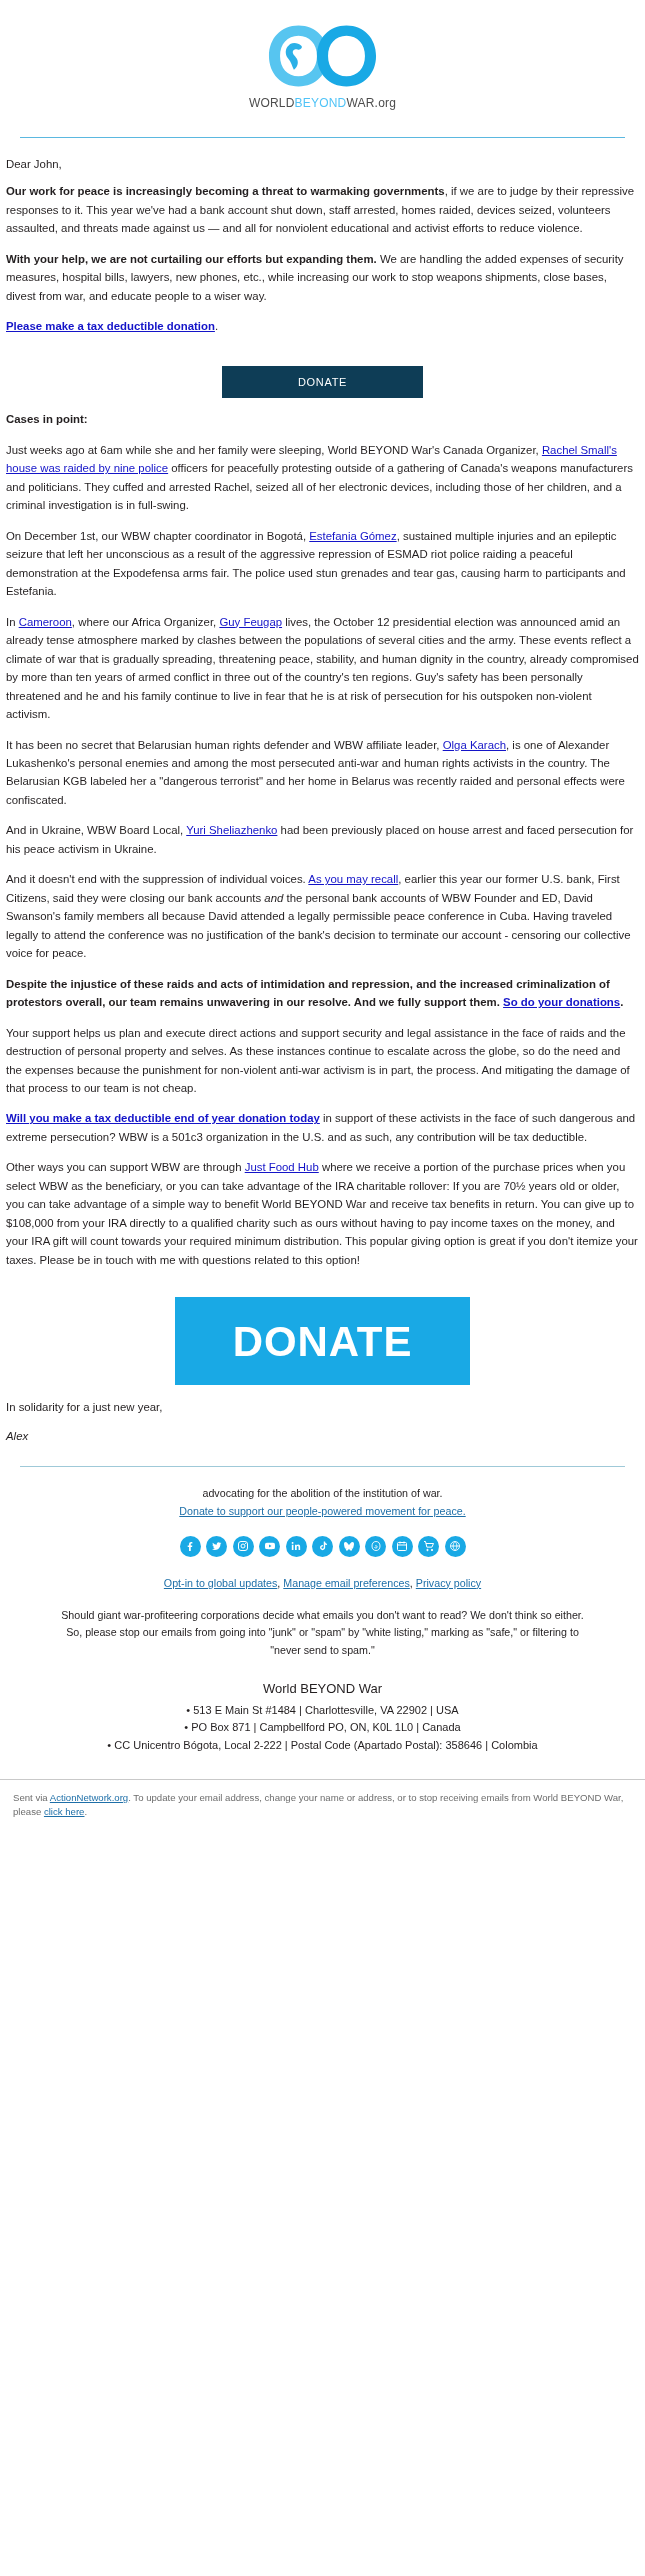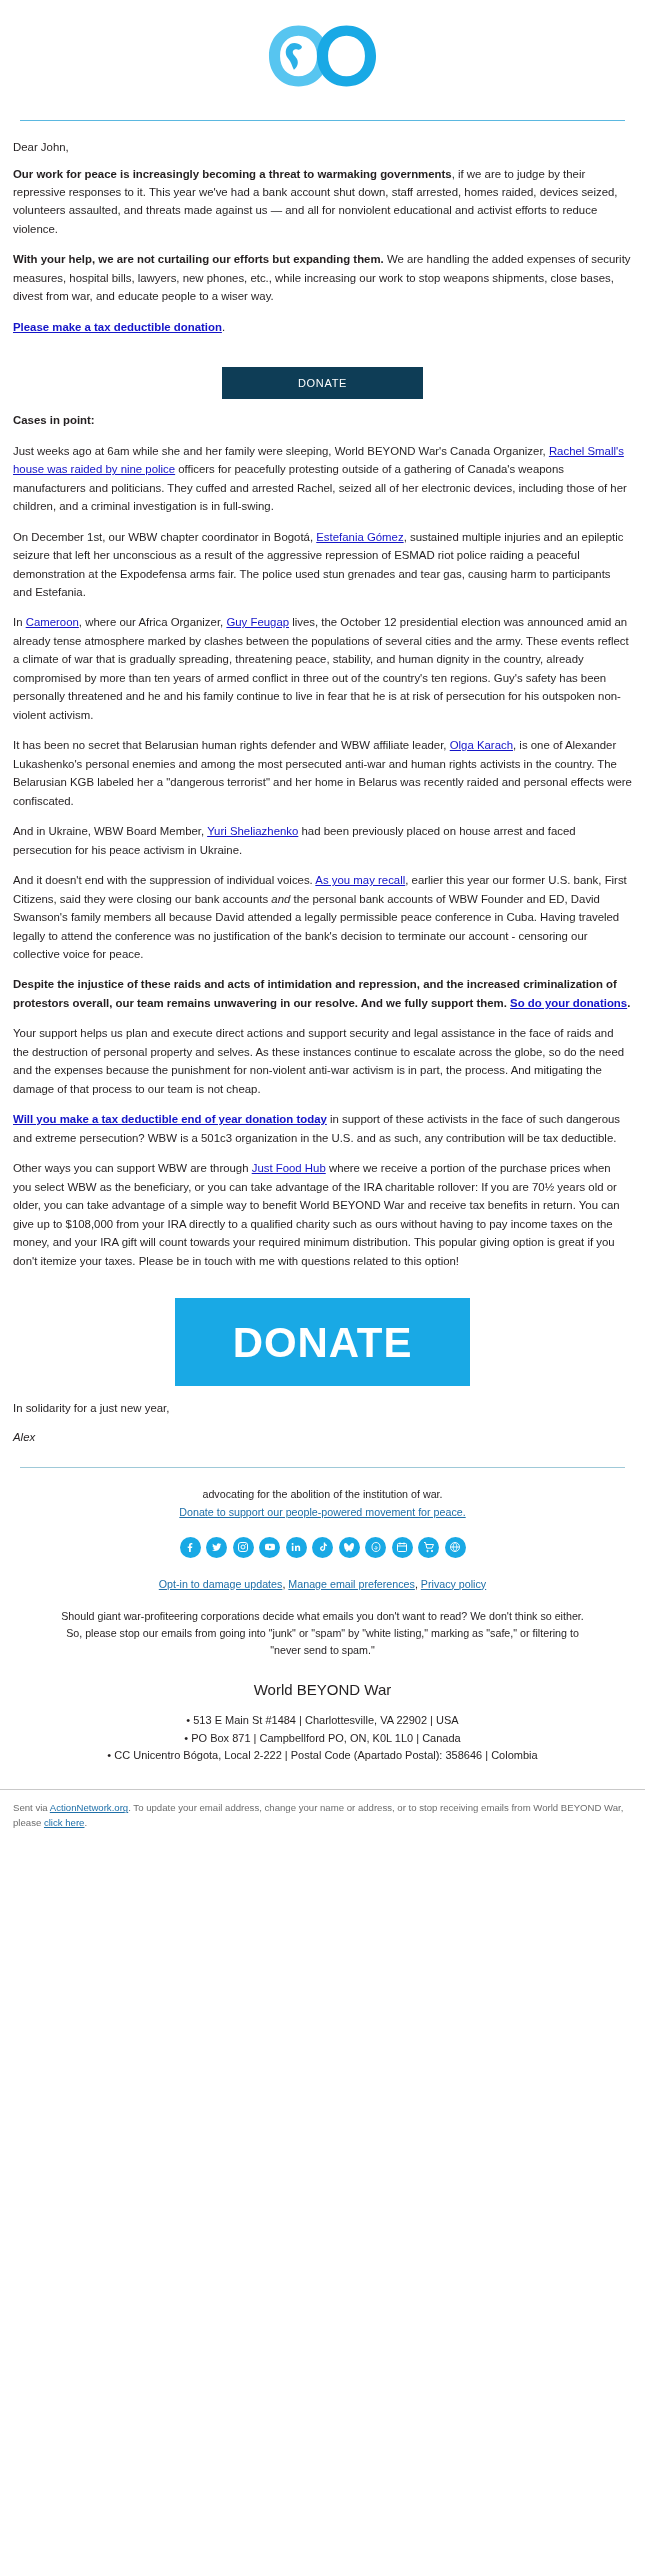--- a/index.html
+++ b/index.html
@@ -27,21 +27,21 @@
   .wordmark .w1 { color:#4d4d4d; }
   .wordmark .w2 { color:#4fc3f7; }
   .wordmark .w3 { color:#4d4d4d; }
 
   .hr-top {
     border:0; border-top:0.9px solid #5bb8e0;
     margin: 22px 20px 0 20px;
   }
 
   
-  .body { padding: 0 13px; }
+  .body { padding: 0 6px; }
   p.para {
     font-size: 11.4px;
     line-height: 1.62;
     color:#231f20;
     margin: 12px 0 0 0;
     text-align: left;
   }
   .b { font-weight: 700; }
   .i { font-style: italic; }
   a.link {
@@ -128,21 +128,21 @@
   .spam-note {
     margin-top: 18.4px;
     font-size: 10.7px;
     line-height: 1.6;
     color:#231f20;
     text-align:center;
     padding: 0 16.6px;
   }
 
   .addr-block { margin-top: 22px; text-align:center; }
-  .addr-org { font-size:15px; color:#231f20; margin:16px; }
+  .addr-org { font-size:13px; color:#231f20; margin:8px; }
   .addr-line { font-size:11px; color:#231f20; margin: 5.5px 0 0 0; }
 
   .hr-bottom { border:0; border-top:0.9px solid #c9c9c9; margin: 28px 0 0 0; }
 
   .sent-via {
     padding: 11px 13px 14.7px;
     font-size: 9.6px;
     line-height:1.5;
     color:#6d6d6d;
     text-align:left;
@@ -161,20 +161,23 @@
         <path d="M33 6 C14 6 1 20 1 39 C1 58 14 72 33 72 C52 72 65 58 65 39 C65 20 52 6 33 6 Z M33 17 C45 17 53 26 53 39 C53 52 45 61 33 61 C21 61 13 52 13 39 C13 26 21 17 33 17 Z" fill="#57C5F0"></path>
 
         <path d="M85 6 C66 6 53 20 53 39 C53 58 66 72 85 72 C104 72 117 58 117 39 C117 20 104 6 85 6 Z M85 17 C97 17 105 26 105 39 C105 52 97 61 85 61 C73 61 65 52 65 39 C65 26 73 17 85 17 Z" fill="#19A9E5"></path>
 
         <path d="M24 26 c4 -2 9 -1 12 2 c2 2 -1 5 -4 4 c-3 -1 -6 1 -5 4 c1 3 4 4 5 8 c1 4 -1 8 -4 10 c-2 -4 -3 -9 -6 -12 c-3 -3 -4 -9 -1 -13 z" fill="#19A9E5" opacity=".92"></path>
 
         <path d="M72 27 c7 -3 16 -3 23 0 c3 2 1 5 -2 5 c-6 0 -11 2 -13 6 c-2 4 1 9 5 11 c3 2 2 6 -1 7 c-5 2 -11 -2 -13 -7 c-2 -6 -5 -10 -4 -15 c0 -3 2 -6 5 -7 z" fill="#ffffff" opacity=".9"></path>
         <path d="M90 36 c5 0 9 4 9 9 c0 6 -5 11 -11 11 c-2 -5 0 -10 2 -14 c1 -2 0 -4 0 -6 z" fill="#ffffff" opacity=".75"></path>
       </g>
     </svg>
+    <div class="wordmark">
+      <span class="w1">WORLD</span><span class="w2">BEYOND</span><span class="w3">WAR.org</span>
+    </div>
   </div>
 
   <hr class="hr-top">
 
   <div class="body">
 
     <p class="salutation">Dear John,</p>
 
     <p class="para"><span class="b">Our work for peace is increasingly becoming a threat to warmaking governments</span><span>, if we are to judge by their repressive responses to it. This year we've had a bank account shut down, staff arrested, homes raided, devices seized, volunteers assaulted, and threats made against us — and all for nonviolent educational and activist efforts to reduce violence.</span></p>
 
@@ -189,21 +192,21 @@
     <p class="para cases-h">Cases in point:</p>
 
     <p class="para"><span>Just weeks ago at 6am while she and her family were sleeping, World BEYOND War's Canada Organizer, </span><a class="link" href="#">Rachel Small's house was raided by nine police</a><span> officers for peacefully protesting outside of a gathering of Canada's weapons manufacturers and politicians. They cuffed and arrested Rachel, seized all of her electronic devices, including those of her children, and a criminal investigation is in full-swing.</span></p>
 
     <p class="para"><span>On December 1st, our WBW chapter coordinator in Bogotá, </span><a class="link" href="#">Estefania Gómez</a><span>, sustained multiple injuries and an epileptic seizure that left her unconscious as a result of the aggressive repression of ESMAD riot police raiding a peaceful demonstration at the Expodefensa arms fair. The police used stun grenades and tear gas, causing harm to participants and Estefania.</span></p>
 
     <p class="para"><span>In </span><a class="link" href="#">Cameroon</a><span>, where our Africa Organizer, </span><a class="link" href="#">Guy Feugap</a><span> lives, the October 12 presidential election was announced amid an already tense atmosphere marked by clashes between the populations of several cities and the army. These events reflect a climate of war that is gradually spreading, threatening peace, stability, and human dignity in the country, already compromised by more than ten years of armed conflict in three out of the country's ten regions. Guy's safety has been personally threatened and he and his family continue to live in fear that he is at risk of persecution for his outspoken non-violent activism.</span></p>
 
     <p class="para"><span>It has been no secret that Belarusian human rights defender and WBW affiliate leader, </span><a class="link" href="#">Olga Karach</a><span>, is one of Alexander Lukashenko's personal enemies and among the most persecuted anti-war and human rights activists in the country. The Belarusian KGB labeled her a "dangerous terrorist" and her home in Belarus was recently raided and personal effects were confiscated.</span></p>
 
-    <p class="para"><span>And in Ukraine, WBW Board Member, </span><a class="link" href="#">Yuri Sheliazhenko</a><span> had been previously placed on house arrest and faced persecution for his peace activism in Ukraine.</span></p>
+    <p class="para"><span>And in Ukraine, WBW Board Local, </span><a class="link" href="#">Yuri Sheliazhenko</a><span> had been previously placed on house arrest and faced persecution for his peace activism in Ukraine.</span></p>
 
     <p class="para"><span>And it doesn't end with the suppression of individual voices. </span><a class="link" href="#">As you may recall</a><span>, earlier this year our former U.S. bank, First Citizens, said they were closing our bank accounts </span><span class="i">and</span><span> the personal bank accounts of WBW Founder and ED, David Swanson's family members all because David attended a legally permissible peace conference in Cuba. Having traveled legally to attend the conference was no justification of the bank's decision to terminate our account - censoring our collective voice for peace.</span></p>
 
     <p class="para"><span class="b">Despite the injustice of these raids and acts of intimidation and repression, and the increased criminalization of protestors overall, our team remains unwavering in our resolve. And we fully support them. </span><a class="link bold" href="#">So do your donations</a><span class="b">.</span></p>
 
     <p class="para">Your support helps us plan and execute direct actions and support security and legal assistance in the face of raids and the destruction of personal property and selves. As these instances continue to escalate across the globe, so do the need and the expenses because the punishment for non-violent anti-war activism is in part, the process. And mitigating the damage of that process to our team is not cheap.</p>
 
     <p class="para"><a class="link bold" href="#">Will you make a tax deductible end of year donation today</a><span> in support of these activists in the face of such dangerous and extreme persecution? WBW is a 501c3 organization in the U.S. and as such, any contribution will be tax deductible.</span></p>
 
     <p class="para"><span>Other ways you can support WBW are through </span><a class="link" href="#">Just Food Hub</a><span> where we receive a portion of the purchase prices when you select WBW as the beneficiary, or you can take advantage of the IRA charitable rollover: If you are 70½ years old or older, you can take advantage of a simple way to benefit World BEYOND War and receive tax benefits in return. You can give up to $108,000 from your IRA directly to a qualified charity such as ours without having to pay income taxes on the money, and your IRA gift will count towards your required minimum distribution. This popular giving option is great if you don't itemize your taxes. Please be in touch with me with questions related to this option!</span></p>
@@ -283,21 +286,21 @@
         </span>
       <span class="soc">
           <svg width="12" height="12" viewBox="0 0 24 24" fill="none" stroke="#fff" stroke-width="1.8">
             <circle cx="12" cy="12" r="9"></circle>
             <path d="M3 12h18M12 3c2.5 2.6 3.8 5.7 3.8 9S14.5 18.4 12 21C9.5 18.4 8.2 15.3 8.2 12S9.5 5.6 12 3z"></path>
           </svg>
         </span>
     </div>
 
     <div class="foot-links2">
-      <a href="#">Opt-in to damage updates</a><span>,  </span><a href="#">Manage email preferences</a><span>,  </span><a href="#">Privacy policy</a>
+      <a href="#">Opt-in to global updates</a><span>,  </span><a href="#">Manage email preferences</a><span>,  </span><a href="#">Privacy policy</a>
     </div>
 
     <p class="spam-note">Should giant war-profiteering corporations decide what emails you don't want to read? We don't think so either. So, please stop our emails from going into "junk" or "spam" by "white listing," marking as "safe," or filtering to "never send to spam."</p>
 
     <div class="addr-block">
       <p class="addr-org">World BEYOND War</p>
       <p class="addr-line">• 513 E Main St #1484 | Charlottesville, VA 22902 | USA</p>
       <p class="addr-line">• PO Box 871 | Campbellford PO, ON, K0L 1L0 | Canada</p>
       <p class="addr-line">• CC Unicentro Bógota, Local 2-222 | Postal Code (Apartado Postal): 358646 | Colombia</p>
     </div>

